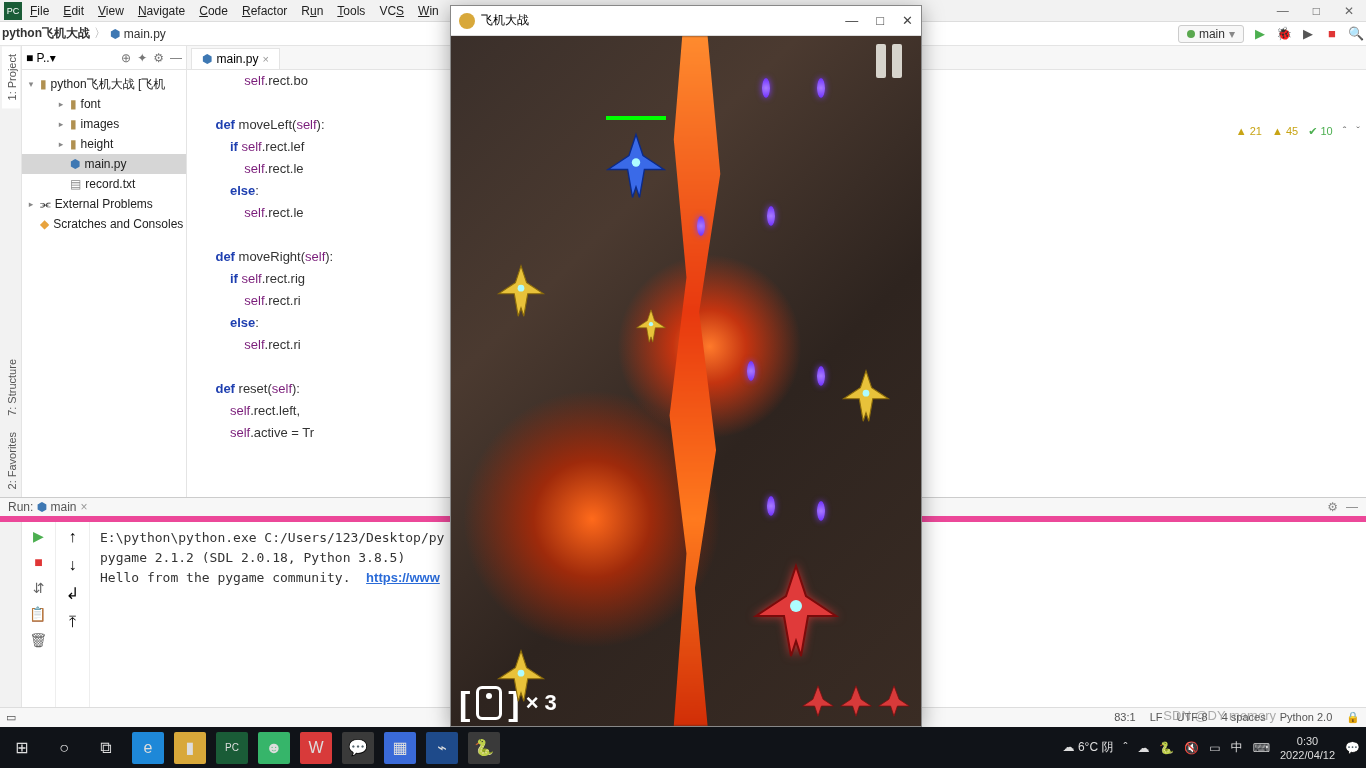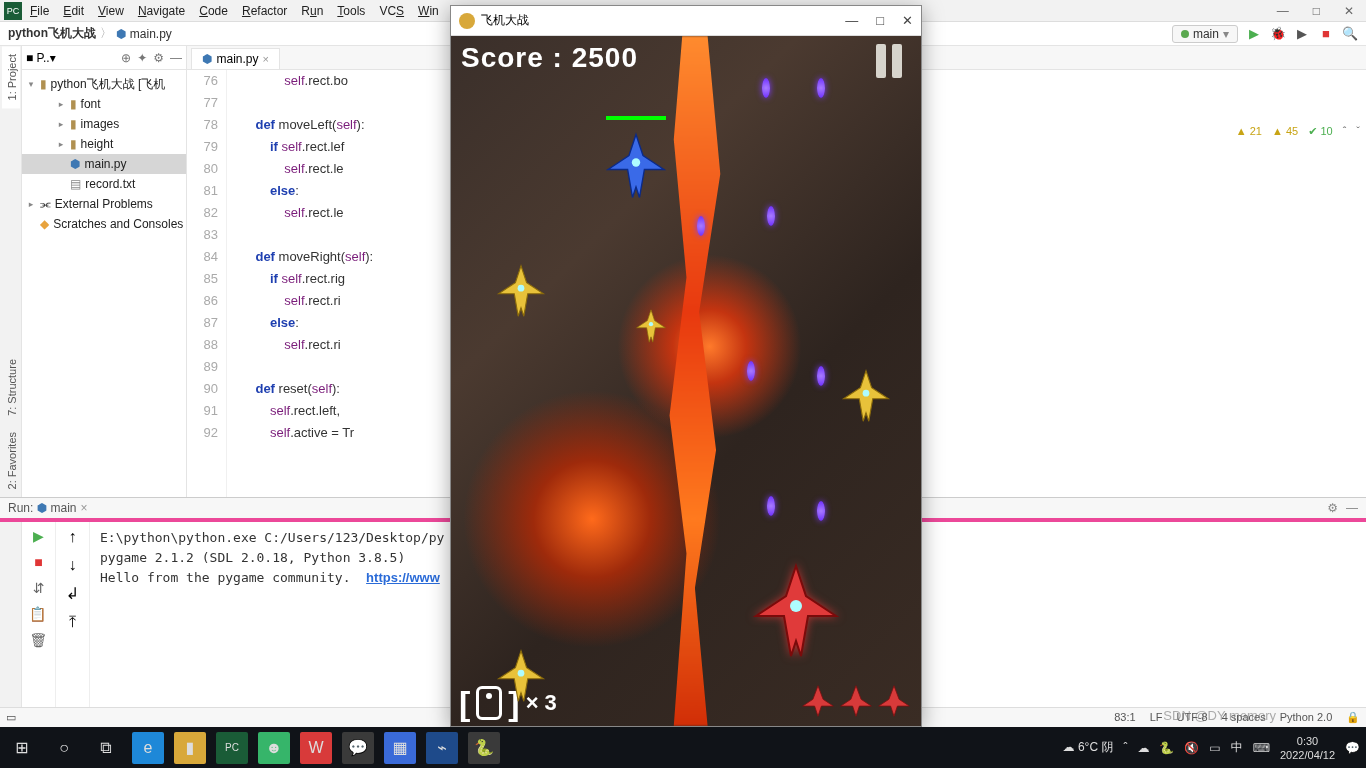--- a/index.html
+++ b/index.html
@@ -4,21 +4,21 @@
 <style>
 * { margin: 0; padding: 0; box-sizing: border-box; font-family: "Segoe UI", sans-serif; }
 html, body { width: 1366px; height: 768px; overflow: hidden; background: #f2f2f2; }
 
 .ide { position: absolute; left:0; top:0; width:1366px; height:727px; background:#fff; display:flex; flex-direction:column; }
 .menubar { height:22px; background:#f2f2f2; display:flex; align-items:center; padding:0 4px; font-size:12px; color:#222; border-bottom:1px solid #ddd; }
 .menubar .logo { width:18px; height:18px; background:#1a5c37; color:#fff; font-size:9px; display:flex; align-items:center; justify-content:center; margin-right:8px; }
 .menubar .mi { margin-right:14px; cursor:default; }
 .menubar .mi u { text-decoration:underline; }
 .menubar .winbtns { margin-left:auto; display:flex; gap:24px; color:#666; font-size:12px; padding-right:8px;}
-.navpath { height:24px; background:#fff; border-bottom:1px solid #e4e4e4; display:flex; align-items:center; padding:0 8px; font-size:12px; color:#333; }
+.navpath { height:24px; background:#fff; border-bottom:1px solid #e4e4e4; display:flex; align-items:center; padding:0 2px; font-size:12px; color:#333; }
 .navpath b { font-weight:bold; }
 .navpath .sep { margin:0 4px; color:#999; }
 .navright { margin-left:auto; display:flex; align-items:center; gap:8px; }
 .branch { background:#f7f7f7; border:1px solid #ccc; border-radius:3px; padding:1px 8px; display:flex; align-items:center; gap:4px; font-size:12px;}
 .branch .dot{width:8px;height:8px;border-radius:50%;background:#5aa84f;}
 .tbbtn { width:16px; height:16px; display:inline-flex; align-items:center; justify-content:center; font-size:13px; color:#555;}
 .tbbtn.green{color:#4caf50;} .tbbtn.bug{color:#4caf50;} .tbbtn.red{color:#e03636;}
 .body { flex:1; display:flex; min-height:0; }
 .leftgut { width:22px; background:#f2f2f2; border-right:1px solid #e4e4e4; display:flex; flex-direction:column; align-items:center; }
 .leftgut .vtab { writing-mode:vertical-rl; transform:rotate(180deg); font-size:11px; color:#555; padding:8px 2px; border-right:2px solid transparent; }
@@ -39,21 +39,21 @@
 .code { flex:1; display:flex; font-family:Consolas,monospace; font-size:13px; line-height:22px; overflow:hidden; position:relative;}
 .gutter { width:40px; text-align:right; color:#aaa; padding-right:8px; background:#fff; border-right:1px solid #f0f0f0;}
 .foldcol{width:14px;background:#fff;}
 .src { flex:1; white-space:pre; color:#333; position:relative; }
 .src .kw{color:#1e3fb0;font-weight:bold;} .src .self{color:#7a1d7a;} .src .num{color:#2a56ff;}
 .hl { position:absolute; left:0; right:0; height:22px; background:#fbf8e3; z-index:-1;}
 .crumbs { height:20px; border-top:1px solid #e4e4e4; font-size:12px; color:#666; padding-left:60px; display:flex; align-items:center;}
 .inspect { position:absolute; right:6px; top:50px; font-size:11px; display:flex; gap:10px; color:#666; align-items:center;}
 .inspect .warn{color:#c8a415;} .inspect .warn2{color:#c8a415;} .inspect .chk{color:#4caf50;}
 .runpanel { height:210px; border-top:1px solid #ccc; display:flex; flex-direction:column;}
-.runhdr { height:24px; display:flex; align-items:center; padding:0 8px; font-size:12px; color:#555; border-bottom:4px solid #ec4899; background:#f7f7f7;}
+.runhdr { height:24px; display:flex; align-items:center; padding:0 8px; font-size:12px; color:#555; border-bottom:6px solid #ec4899; background:#f7f7f7;}
 .runhdr .gear{margin-left:auto;display:flex;gap:8px;color:#888;}
 .runbody { flex:1; display:flex; }
 .runlg { width:22px; background:#f2f2f2; border-right:1px solid #e4e4e4;}
 .runctrl { width:34px; display:flex; flex-direction:column; align-items:center; gap:10px; padding-top:6px; border-right:1px solid #eee;}
 .runctrl span{font-size:14px;color:#666;}
 .runctrl .play{color:#4caf50;} .runctrl .stop{color:#e03636;}
 .runctrl2 { width:34px; display:flex; flex-direction:column; align-items:center; gap:10px; padding-top:6px; border-right:1px solid #eee;}
 .console { flex:1; font-family:Consolas,monospace; font-size:13px; padding:6px 10px; line-height:20px; color:#333; white-space:pre;}
 .console a{color:#2a6bd8;text-decoration:underline;font-weight:bold;}
 .statusbar { height:20px; border-top:1px solid #ccc; background:#f7f7f7; display:flex; align-items:center; font-size:11px; color:#555; padding:0 6px; gap:14px;}
@@ -196,38 +196,20 @@
     </div>
     <div class="editor">
       <div class="tabs">
         <div class="tab">
             <span class="pyi" style="color:#3e78b3">⬢</span>
             <span>main.py</span> 
             <span class="x">×</span>
           </div>
       </div>
       <div class="code">
-        <div class="gutter" id="gutter">76
-77
-78
-79
-80
-81
-82
-83
-84
-85
-86
-87
-88
-89
-90
-91
-92
-</div>
         <div class="foldcol"></div>
         <div class="src" id="src"><div>            <span class="self">self</span>.rect.bo</div><div> </div><div>    <span class="kw">def</span> moveLeft(<span class="self">self</span>):</div><div>        <span class="kw">if</span> <span class="self">self</span>.rect.lef</div><div>            <span class="self">self</span>.rect.le</div><div>        <span class="kw">else</span>:</div><div>            <span class="self">self</span>.rect.le</div><div class="hl" style="top:154px"></div><div> </div><div>    <span class="kw">def</span> moveRight(<span class="self">self</span>):</div><div>        <span class="kw">if</span> <span class="self">self</span>.rect.rig</div><div>            <span class="self">self</span>.rect.ri</div><div>        <span class="kw">else</span>:</div><div>            <span class="self">self</span>.rect.ri</div><div> </div><div>    <span class="kw">def</span> reset(<span class="self">self</span>):</div><div>        <span class="self">self</span>.rect.left,                                              ight - <span class="self">self</span>.rect.height - <span class="num">60</span></div><div>        <span class="self">self</span>.active = Tr</div></div>
         <div class="inspect">
           <span class="warn">▲ <span>21</span></span>
           <span class="warn2">▲ <span>45</span></span>
           <span class="chk">✔ <span>10</span></span>
           <span>ˆ</span>
             <span>ˇ</span>
         </div>
       </div>
@@ -283,21 +265,20 @@
     <span class="gicon"></span>
     <span>飞机大战</span>
     <span class="wbtns">
       <span>—</span>
       <span>□</span>
       <span>✕</span>
     </span>
   </div>
   <div class="canvas" id="canvas">
     <div class="lava"></div>
-    <div class="score"><span>Score : </span><span>2500</span></div>
     <div class="pausebtn">
         <span></span>
         <span></span>
       </div>
     <div class="hud-bl">
       <span class="bracket">[</span>
         <span class="bomb"></span>
         <span class="bracket">]</span>
       <span>×</span>
         <span>3</span>

